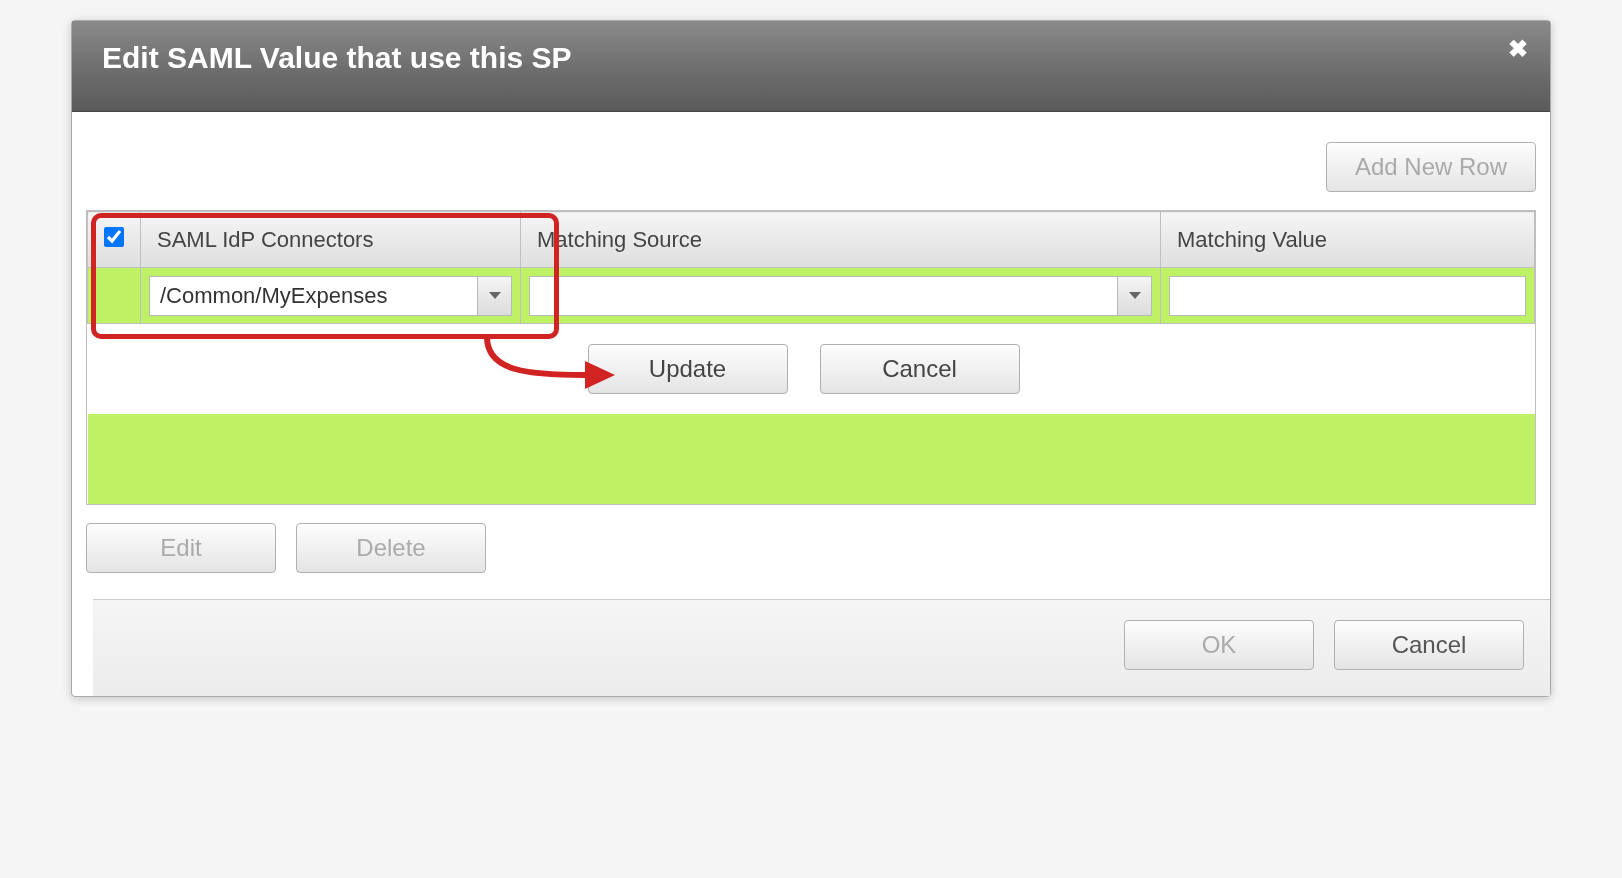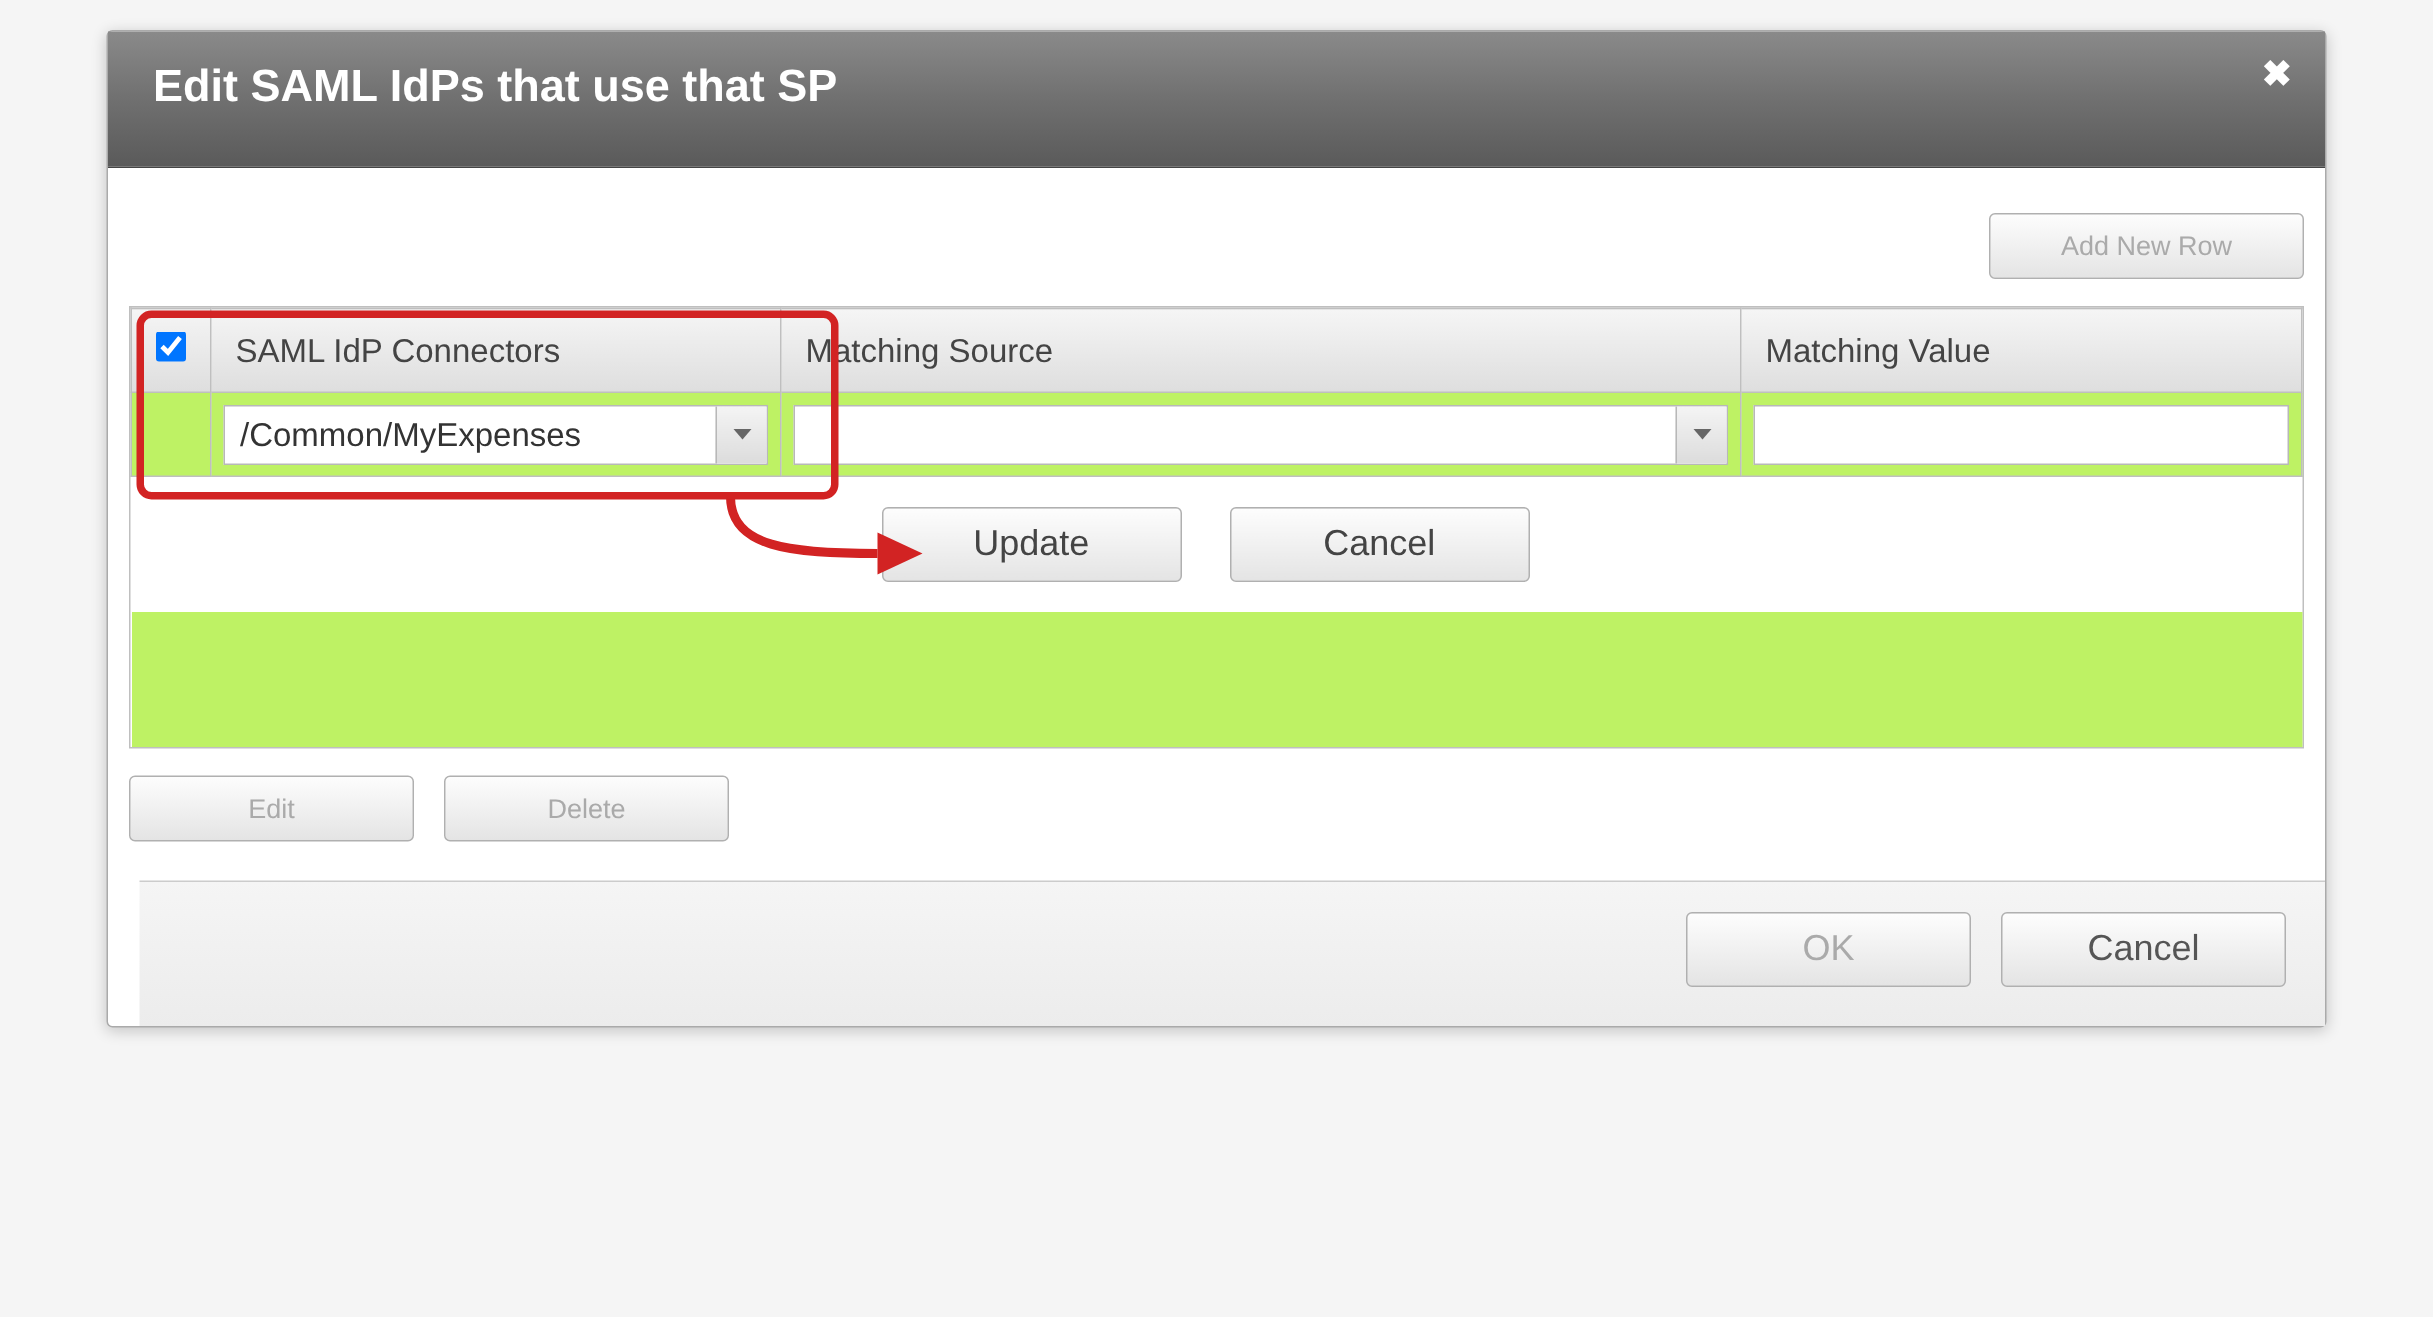--- a/index.html
+++ b/index.html
@@ -57,21 +57,21 @@
       margin: 16px 14px 0 14px;
     }
     .toolbar-row {
       display: flex;
       justify-content: flex-end;
       gap: 18px;
       padding: 30px 14px 18px 14px;
     }
     .btn {
       font-family: Arial, Helvetica, sans-serif;
-      font-size: 18px;
+      font-size: 24px;
       color: #555;
       padding: 10px 24px;
       background: linear-gradient(to bottom, #fdfdfd, #e4e4e4);
       border: 1px solid #b0b0b0;
       border-radius: 4px;
       cursor: pointer;
       min-height: 44px;
       display: inline-flex;
       align-items: center;
       justify-content: center;
@@ -239,21 +239,21 @@
       pointer-events: none;
       z-index: 49;
     }
   </style>
 </head>
 <body>
 
 <div class="dialog">
 
   <div class="dialog-header">
-    <h1>Edit SAML IdPs that use that SP</h1>
+    <h1>Edit SAML Value that use this SP</h1>
     <span class="close-x">✖</span>
   </div>
 
   <div class="dialog-body">
 
 
     <div class="toolbar-row">
       <button class="btn btn-new-row disabled">Add New Row</button>
     </div>
 

